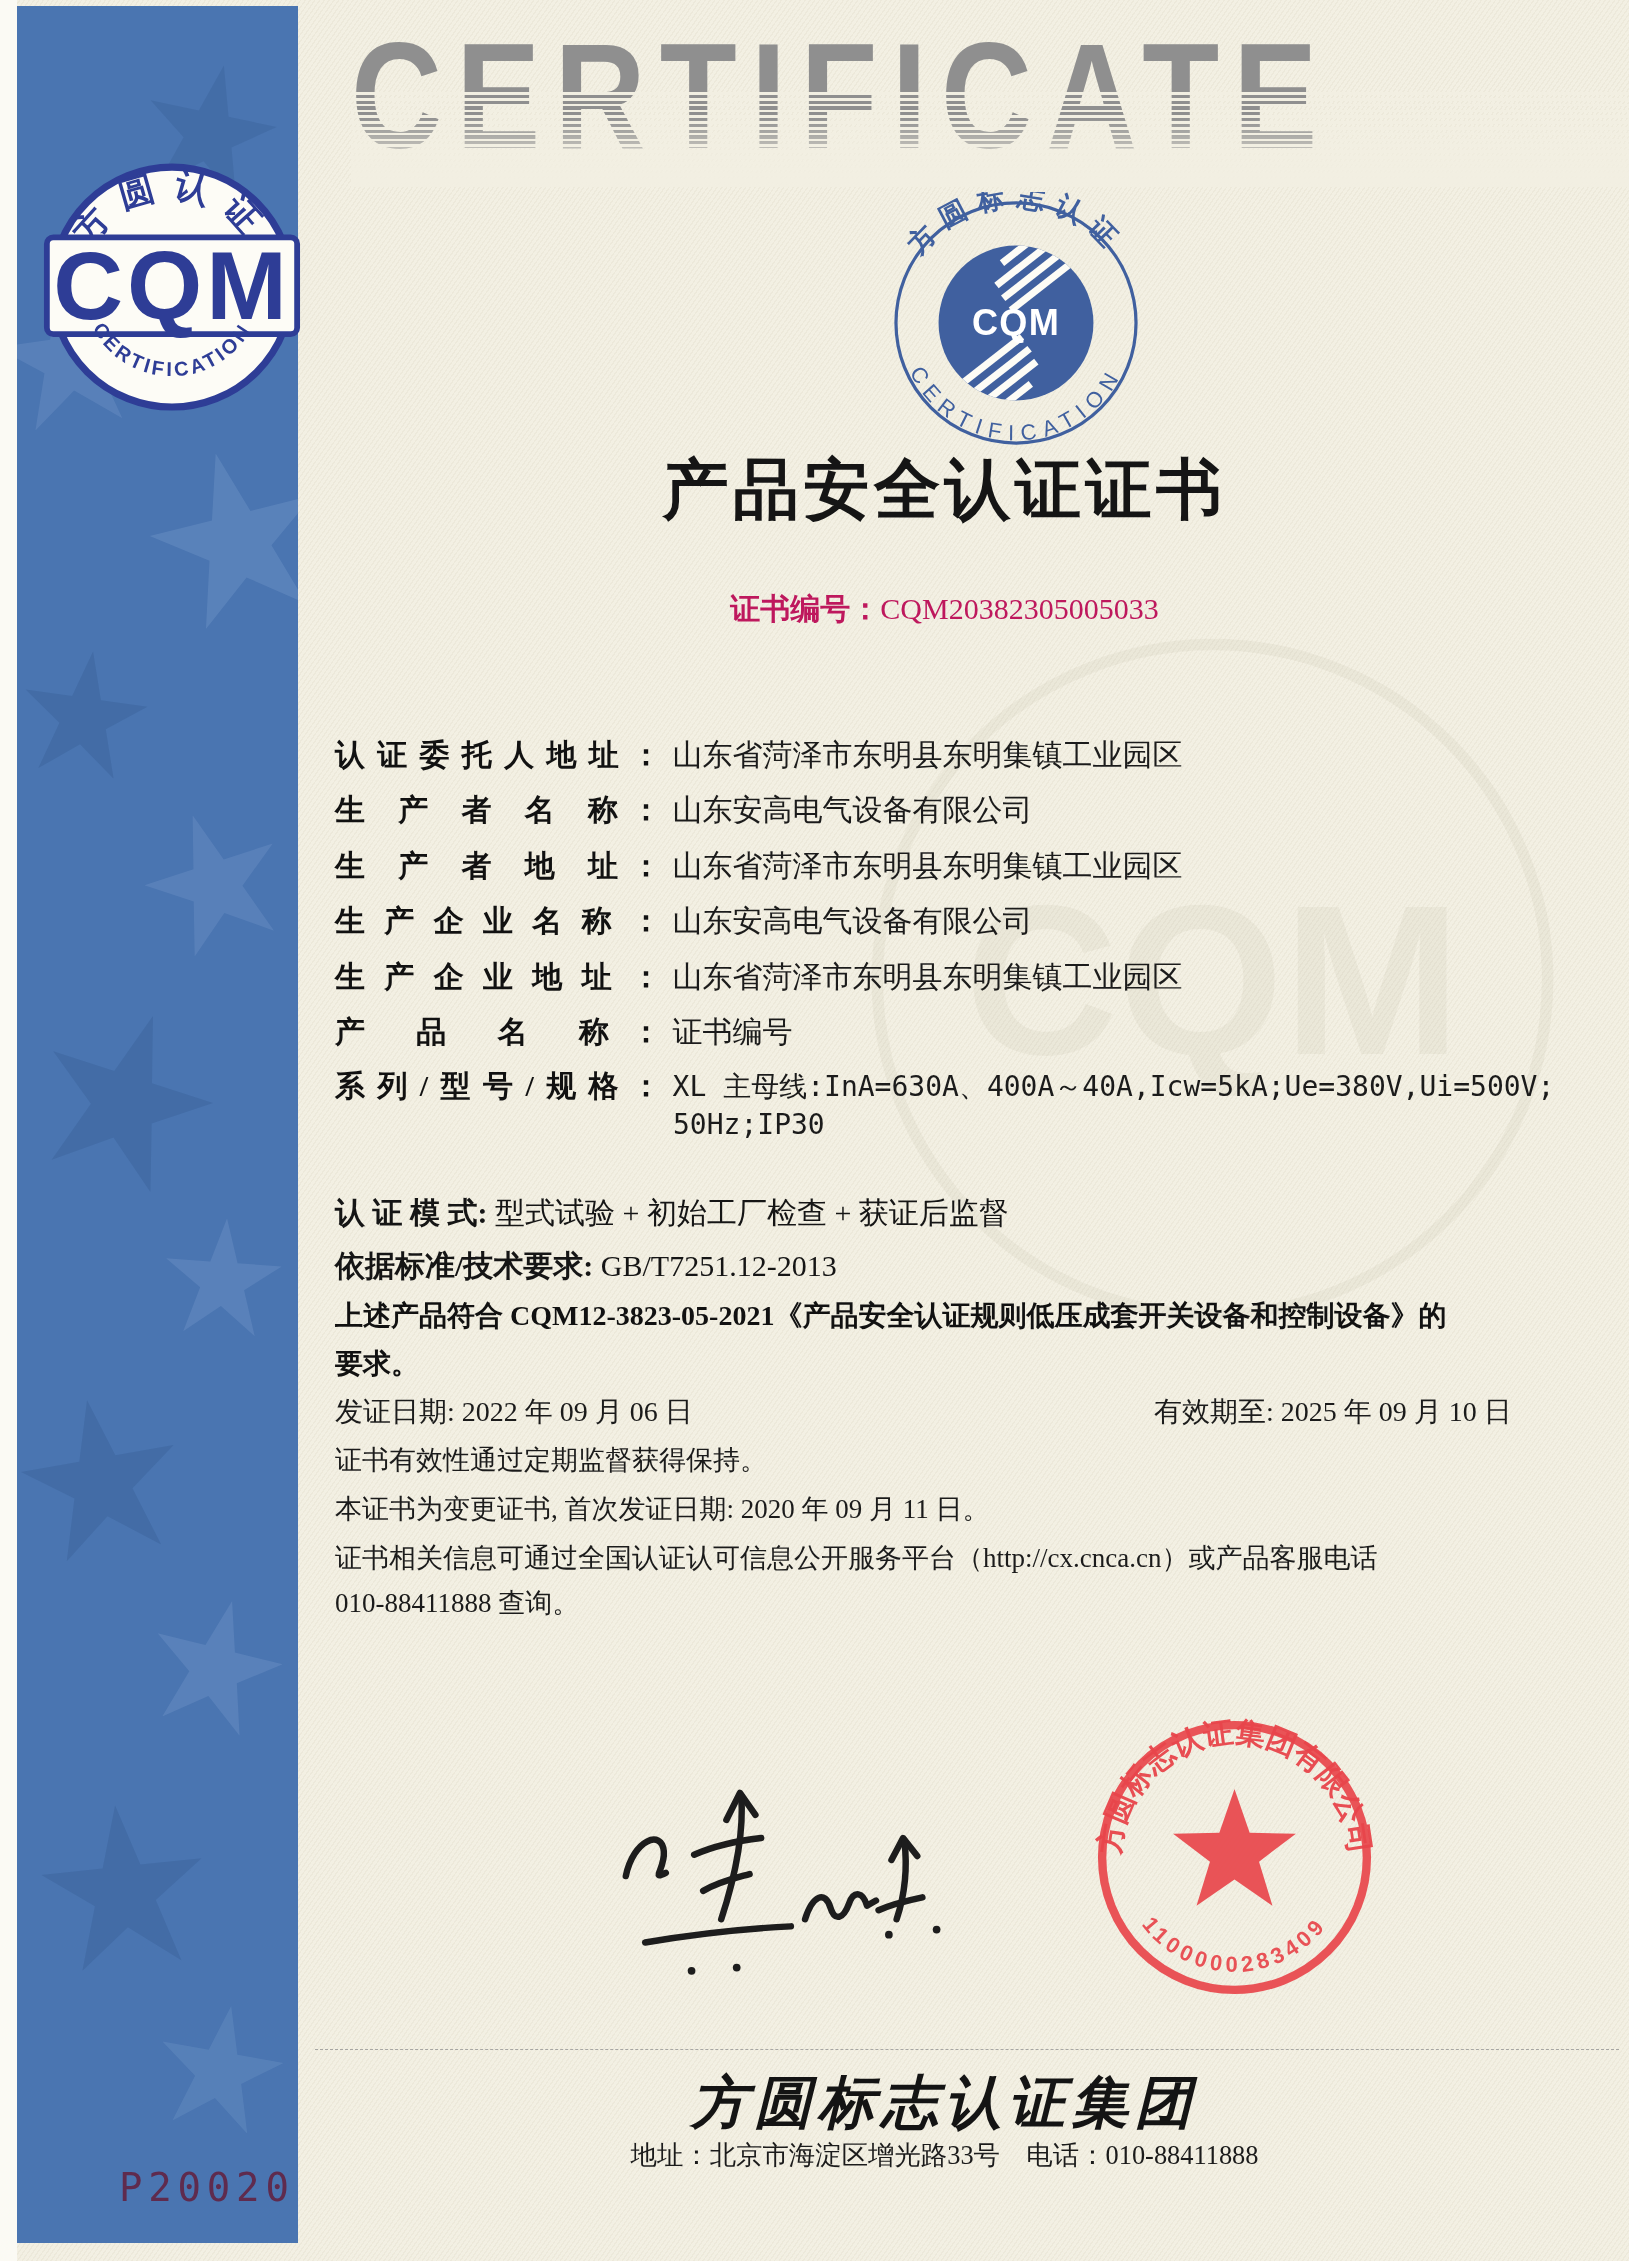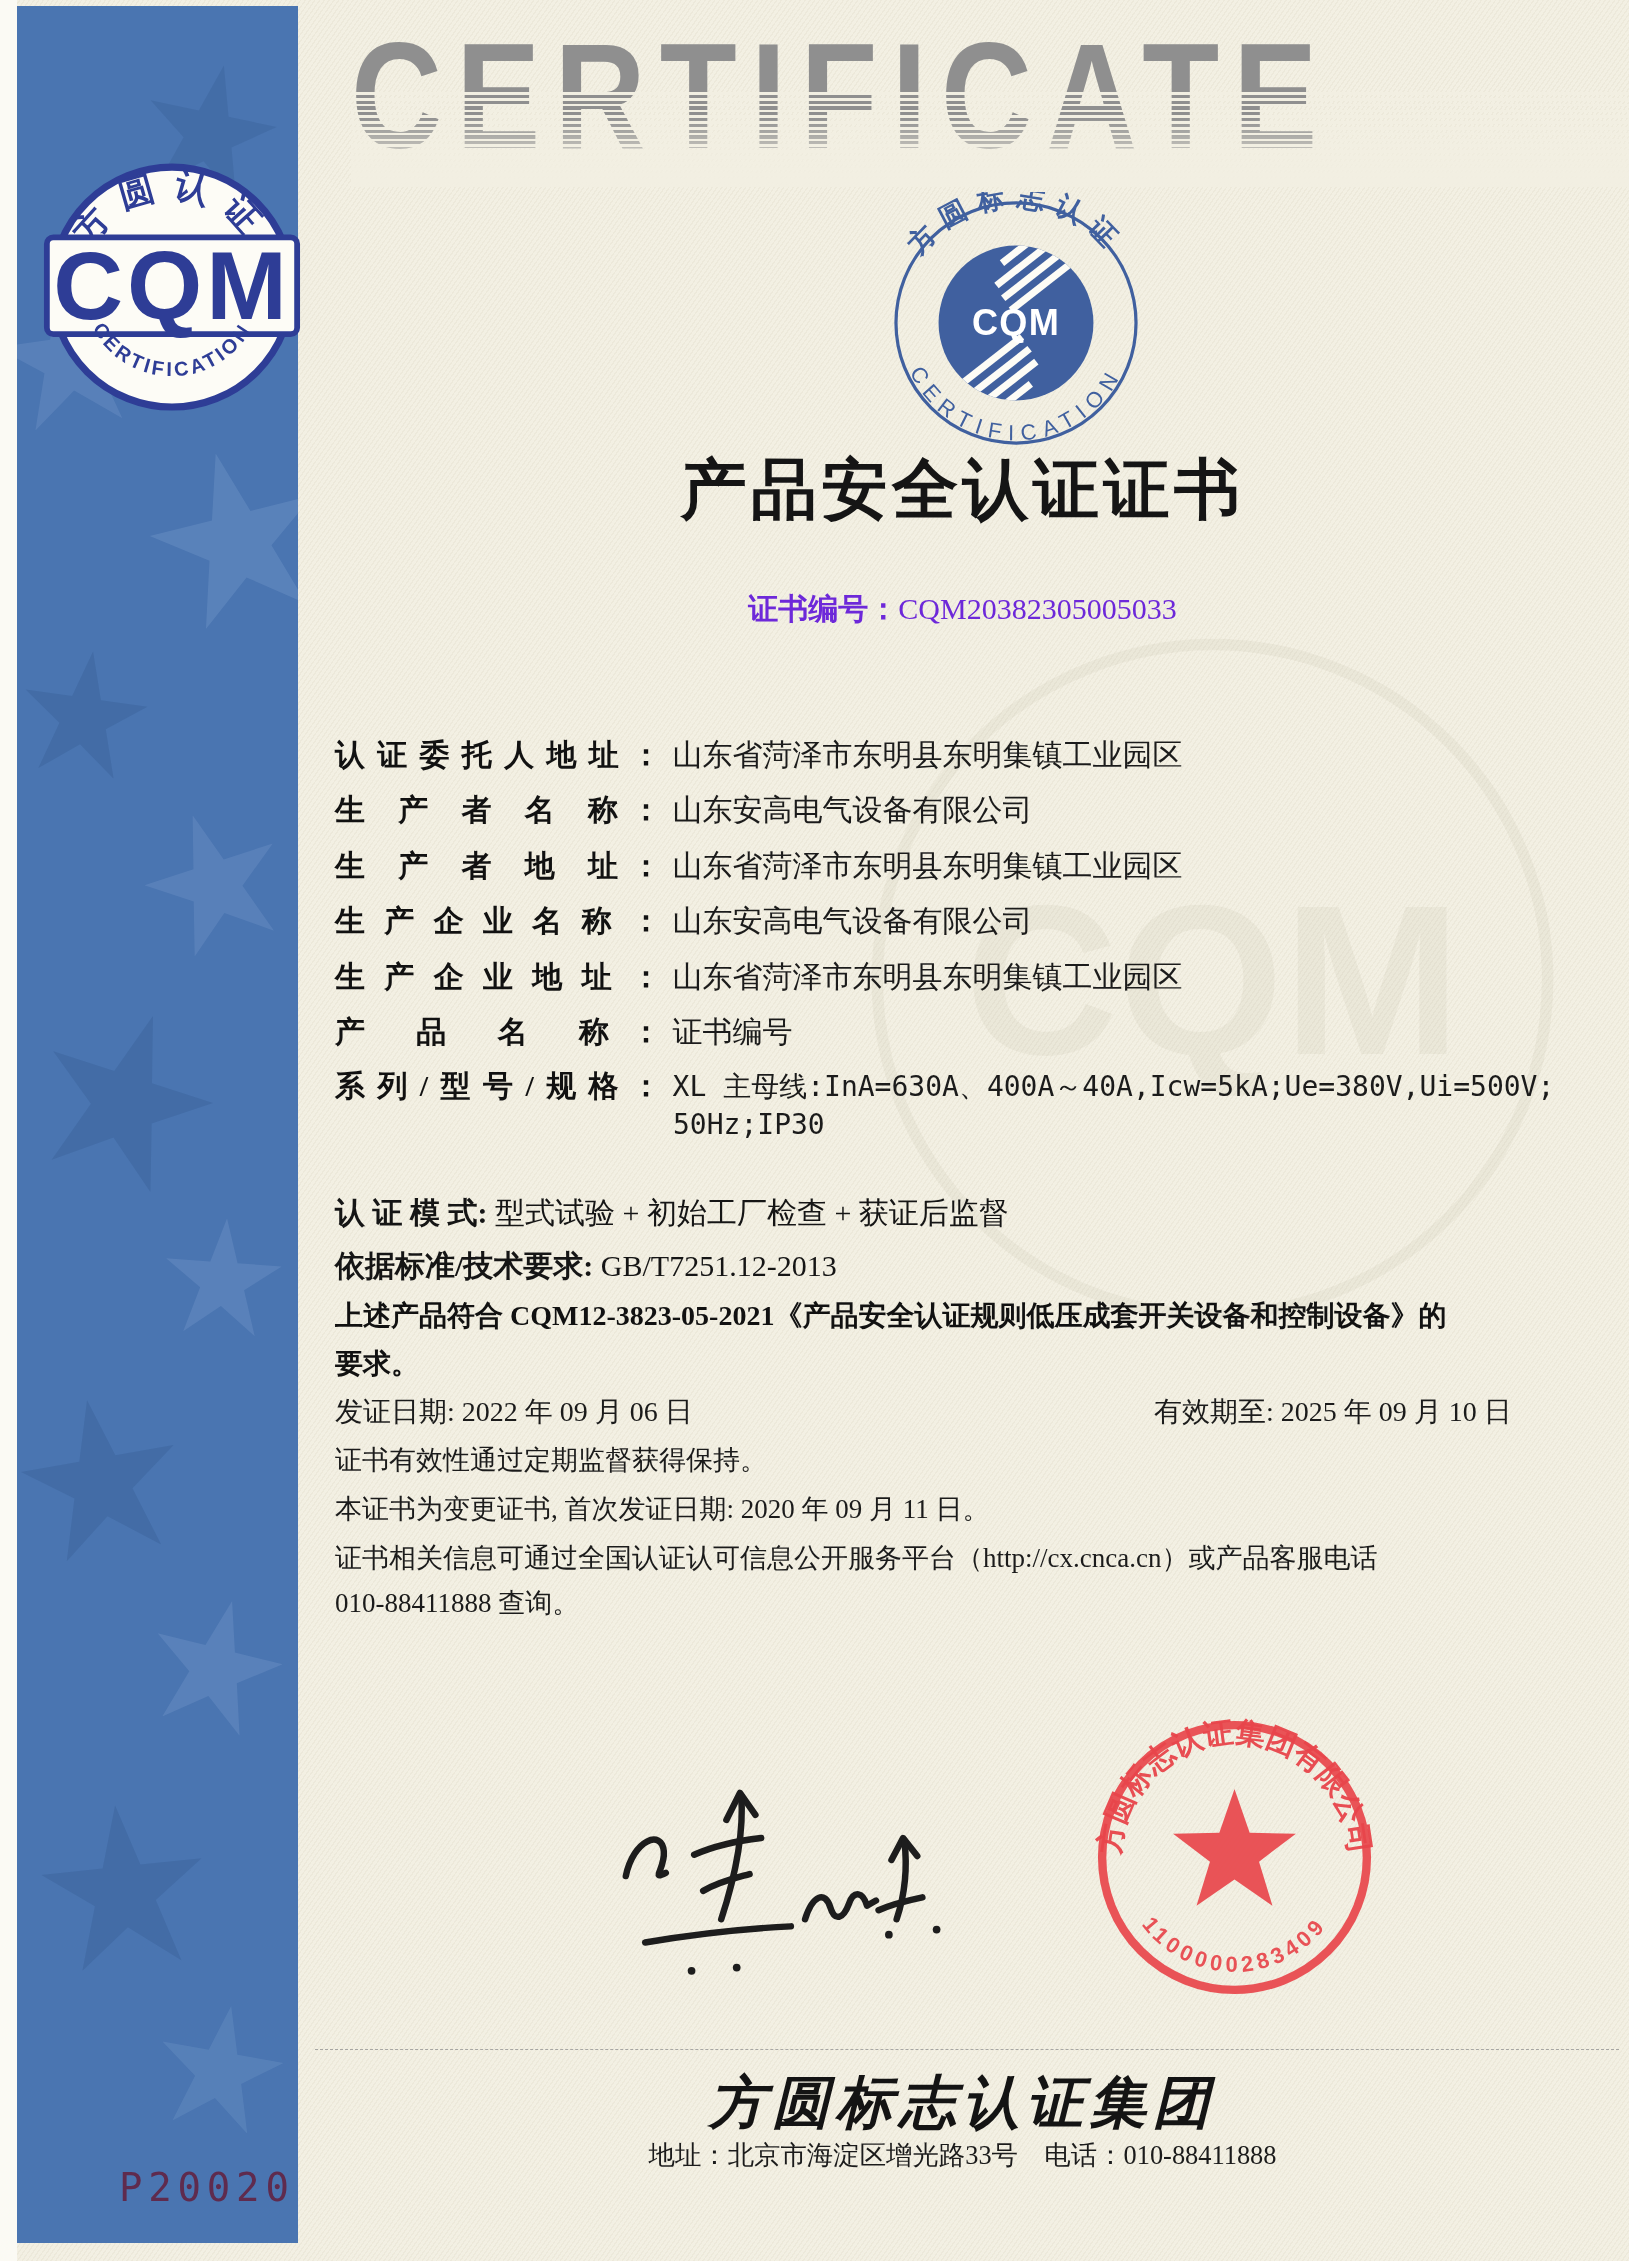--- a/index.html
+++ b/index.html
@@ -15,23 +15,23 @@
   .cert-head{position:absolute;left:351px;top:19.3px;width:1393px;height:164px;}
   .cert-head .word{position:absolute;left:0;top:0;font-family:"Liberation Sans",sans-serif;
        font-weight:bold;font-size:150px;line-height:155px;letter-spacing:17px;color:#8f8f8f;
        transform:scaleX(0.84);transform-origin:left top;white-space:nowrap;}
   .cert-head .stripes{position:absolute;left:0;top:70px;right:0;bottom:0;
        background:repeating-linear-gradient(to bottom, rgba(242,239,226,0) 0 3.2px, #f2efe2 3.2px 5.8px);}
   .cert-head .fade{position:absolute;left:0;top:97px;right:0;bottom:-3.9px;
        background:linear-gradient(to bottom, rgba(242,239,226,0) 0%, rgba(242,239,226,0.78) 72%, rgba(242,239,226,0.97) 100%);}
 
   .abs{position:absolute;}
-  .centerband{position:absolute;left:295px;width:1335px;text-align:center;}
+  .centerband{position:absolute;left:277px;width:1335px;text-align:center;}
   .doc-title{top:445px;font-size:66px;font-weight:bold;letter-spacing:4.5px;color:#151515;}
-  .certno{top:589px;font-size:30px;color:#6d28d9;}
+  .certno{top:589px;font-size:30px;color:#be185d;}
   .certno .lbl{font-weight:bold;}
 
   .frow{position:absolute;left:335px;white-space:nowrap;color:#151515;}
   .frow .flabel{display:inline-block;width:326px;font-weight:bold;font-size:30px;
        text-align:justify;text-align-last:justify;vertical-align:baseline;color:#111;}
   .frow .fvalue{font-size:30px;margin-left:11.6px;color:#1b1b1b;}
   .fvalue.mono, .mono{font-family:"DejaVu Sans Mono",monospace;}
   .cont-line{position:absolute;left:673px;font-size:30px;color:#1b1b1b;}
 
   .inline-row{position:absolute;left:335px;white-space:nowrap;color:#151515;font-size:30px;}

